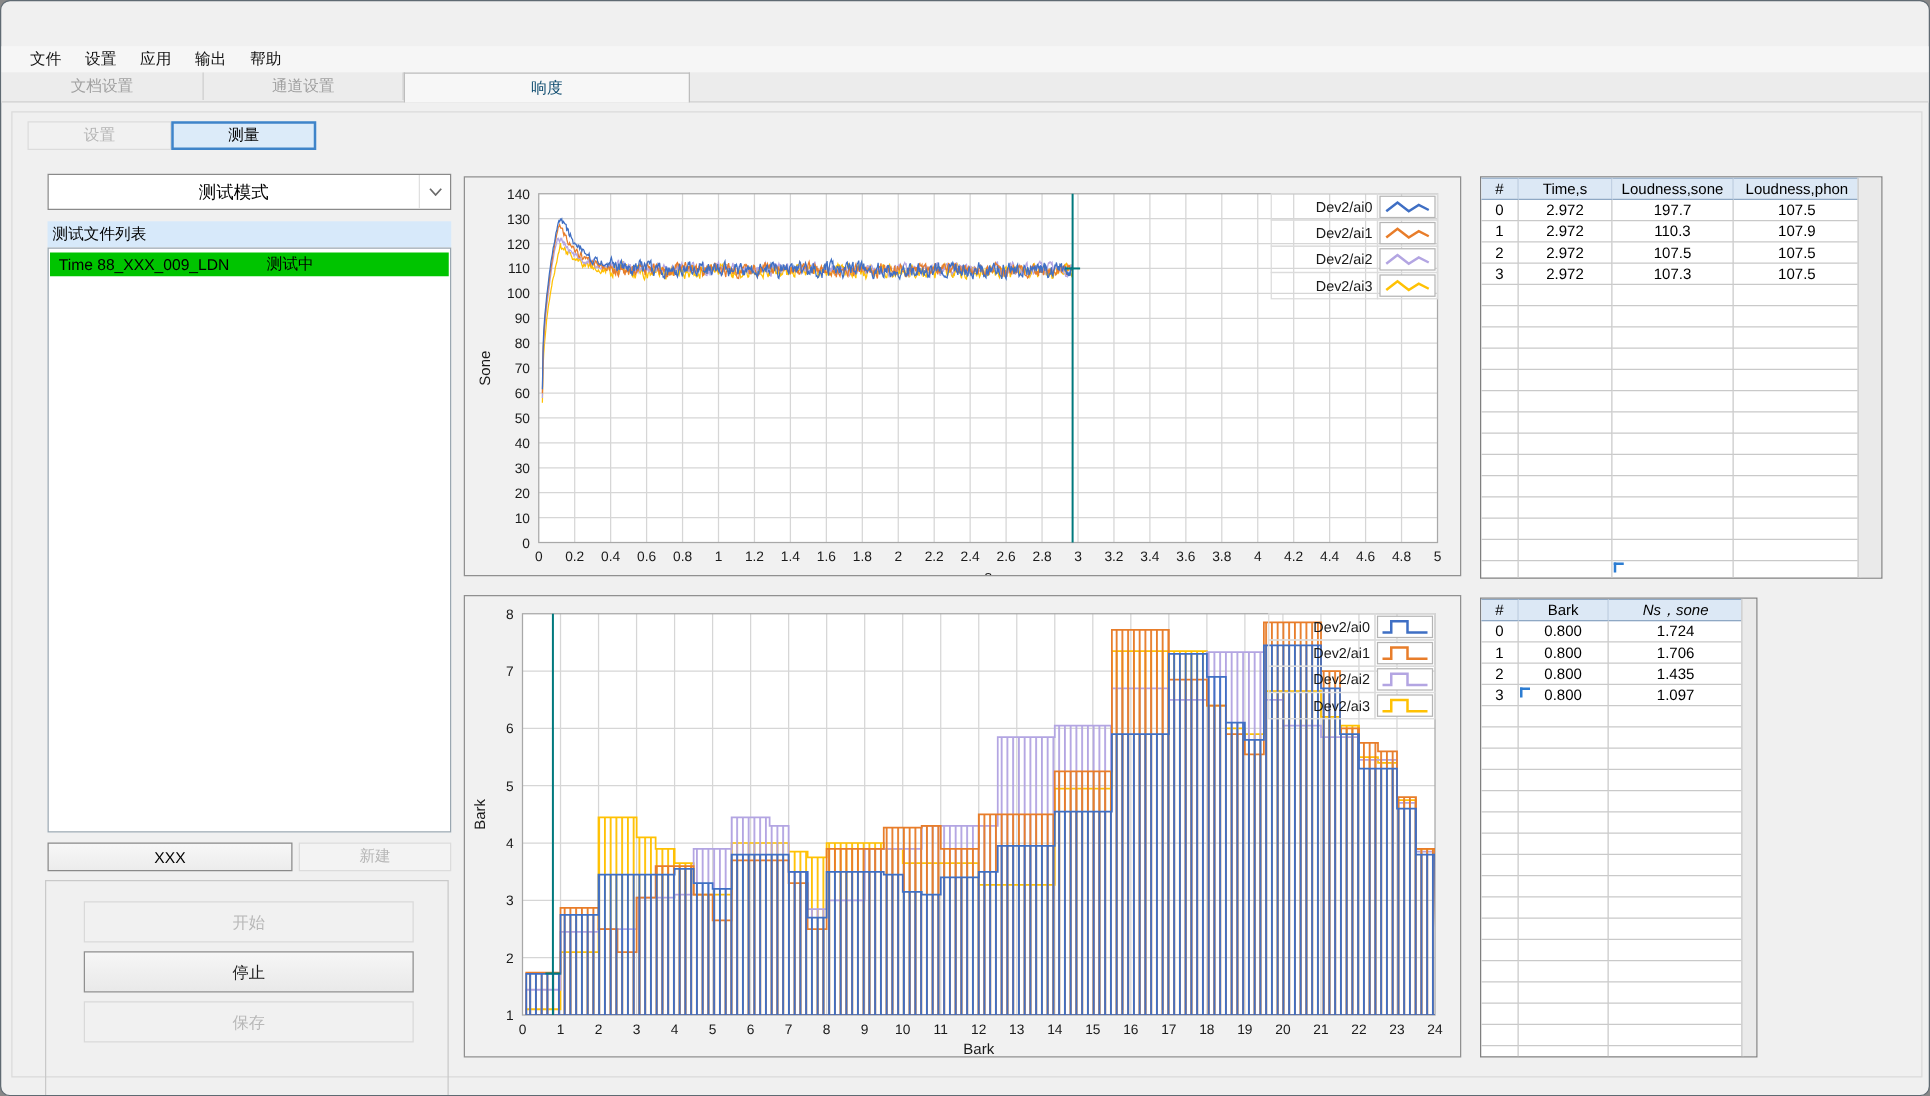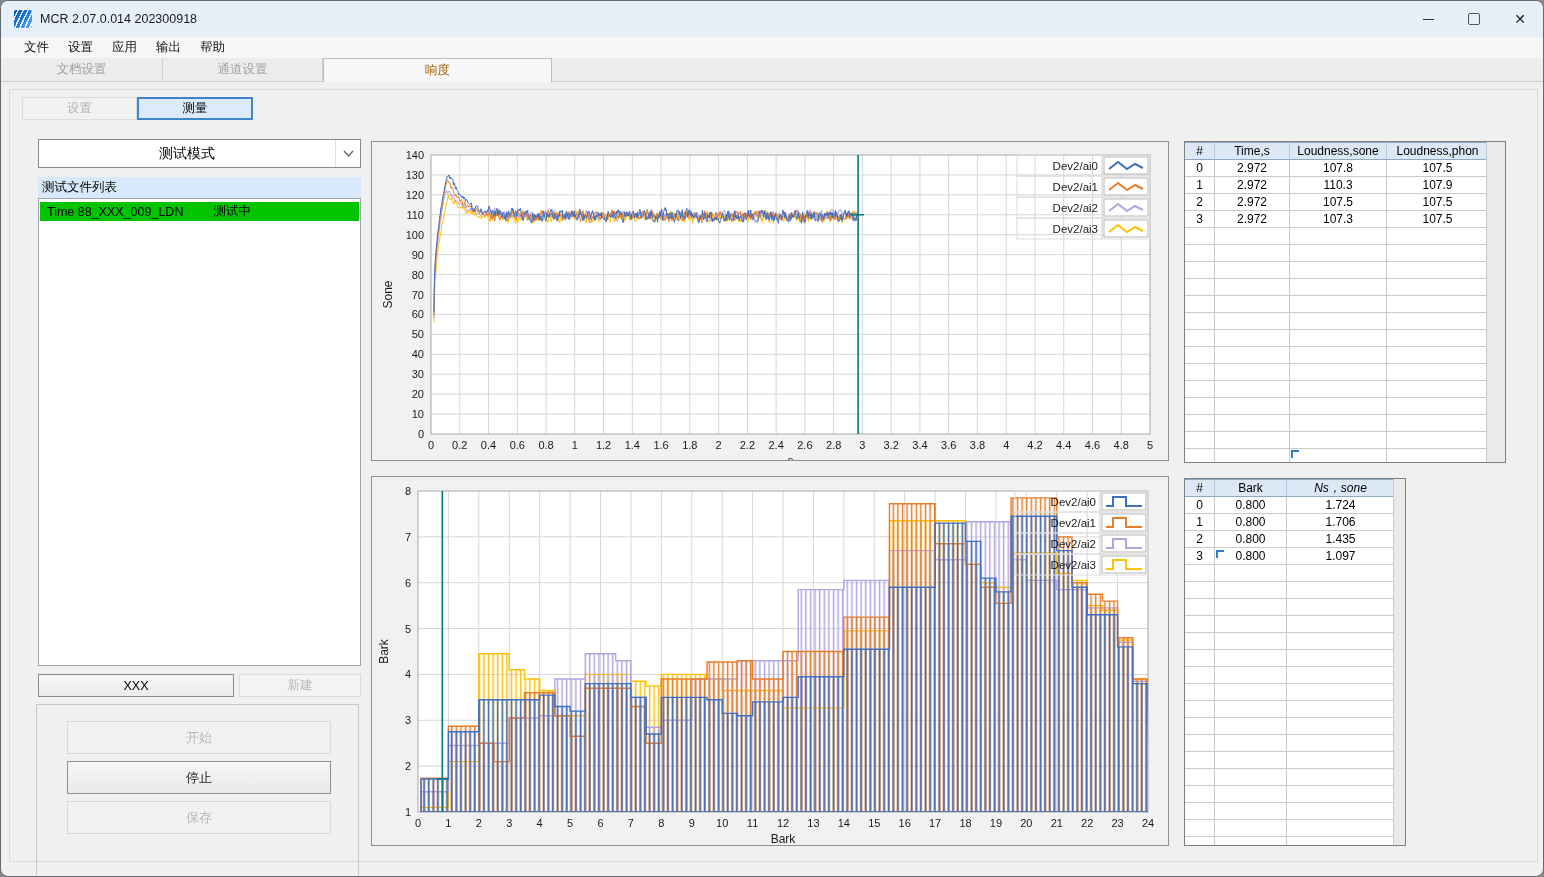--- a/index.html
+++ b/index.html
@@ -19,21 +19,21 @@
   .glyph-max{width:10px;height:10px;border:1px solid #555;border-radius:2px;}
   .glyph-close{font-size:14px;line-height:1;color:#222;}
   
   .menubar{position:absolute;left:0;top:36px;right:0;height:21px;background:#f6f6f6;display:flex;align-items:center;font-size:12.5px;color:#111;}
   .menu-item{padding:2px 5px;margin-left:9px;}
   .menu-item:first-child{margin-left:18px;}
   
   .tabbar{position:absolute;left:0;top:57px;right:0;height:23px;background:#ececec;border-bottom:1px solid #cfcfcf;}
   .tab{position:absolute;top:0;height:22px;display:flex;align-items:center;justify-content:center;
        font-size:12.5px;color:#a0a0a0;border-right:1px solid #cdcdcd;box-sizing:border-box;}
-  .tab.active{background:#f7f7f7;border:1px solid #bdbdbd;border-bottom:none;height:24px;color:#a16207;}
+  .tab.active{background:#f7f7f7;border:1px solid #bdbdbd;border-bottom:none;height:24px;color:#0c4a6e;}
   
   .page-frame{position:absolute;left:8px;top:88px;width:1527px;height:771px;border:1px solid #dadada;background:transparent;}
   
   .btn{position:absolute;box-sizing:border-box;display:flex;align-items:center;justify-content:center;font-size:12.5px;}
   .subtab-settings{left:21px;top:96px;width:115px;height:23px;background:#f1f1f1;border:1px solid #dcdcdc;color:#b5b5b5;}
   .subtab-measure{left:136px;top:96px;width:116px;height:23px;background:#dcebf9;border:2px solid #3f84c9;color:#000;}
   
   .combo{position:absolute;left:37px;top:138px;width:323px;height:29px;background:#fff;border:1px solid #8a8a8a;
          box-sizing:border-box;display:flex;align-items:center;}
   .combo-value{flex:1;text-align:center;font-size:14px;color:#000;}
@@ -66,35 +66,20 @@
                 border-bottom:1px solid #8fa8c4;height:18px;line-height:17px;font-size:12px;}
   .tfiller{position:absolute;top:0;bottom:0;right:0;background:#eaeaea;border-left:1px solid #c9c9c9;}
   .cell-mark{position:absolute;width:6px;height:6px;border-left:2px solid #2d7dd2;border-top:2px solid #2d7dd2;}
   svg text{font-family:"Liberation Sans","DejaVu Sans",sans-serif;}
 </style>
 </head>
 <body>
 
 <div class="window">
 
-  <div class="titlebar">
-    <div class="app-icon"></div>
-    <div class="title-text">MCR 2.07.0.014 202300918</div>
-    <div class="win-controls">
-      <div class="win-btn">
-          <div class="glyph-min"></div>
-        </div>
-      <div class="win-btn">
-          <div class="glyph-max"></div>
-        </div>
-      <div class="win-btn">
-          <div class="glyph-close">✕</div>
-        </div>
-    </div>
-  </div>
 
   <div class="menubar">
     <div class="menu-item">文件</div>
     <div class="menu-item">设置</div>
     <div class="menu-item">应用</div>
     <div class="menu-item">输出</div>
     <div class="menu-item">帮助</div>
   </div>
 
   <div class="tabbar">
@@ -383,21 +368,21 @@
   <div class="dtable t-loudness" id="table-loudness">
       <div class="trow thead">
         <div class="tcell" style="width: 30px;">#</div>
         <div class="tcell" style="width: 75px;">Time,s</div>
         <div class="tcell" style="width: 97px;">Loudness,sone</div>
         <div class="tcell" style="width: 102px;">Loudness,phon</div>
       </div>
       <div class="trow">
         <div class="tcell" style="width: 30px;">0</div>
         <div class="tcell" style="width: 75px;">2.972</div>
-        <div class="tcell" style="width: 97px;">107.8</div>
+        <div class="tcell" style="width: 97px;">197.7</div>
         <div class="tcell" style="width: 102px;">107.5</div>
       </div>
       <div class="trow">
         <div class="tcell" style="width: 30px;">1</div>
         <div class="tcell" style="width: 75px;">2.972</div>
         <div class="tcell" style="width: 97px;">110.3</div>
         <div class="tcell" style="width: 102px;">107.9</div>
       </div>
       <div class="trow">
         <div class="tcell" style="width: 30px;">2</div>

